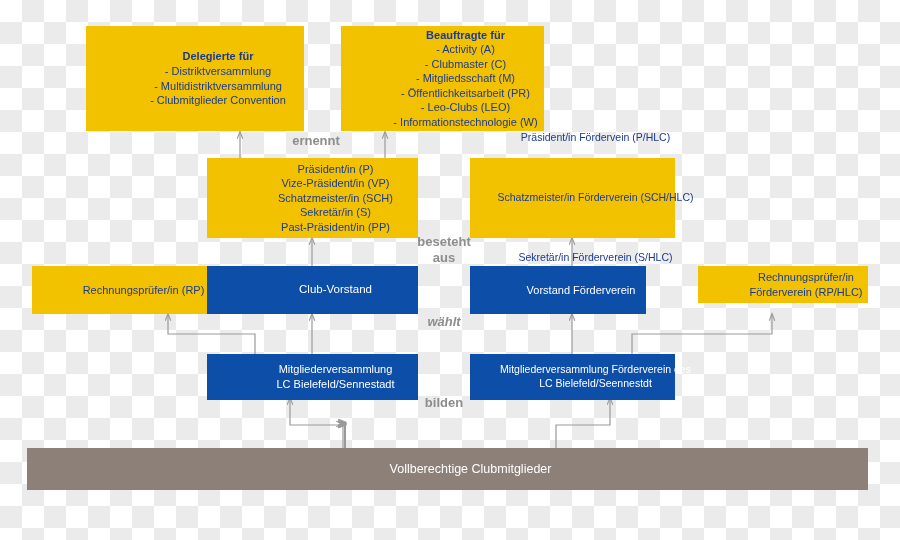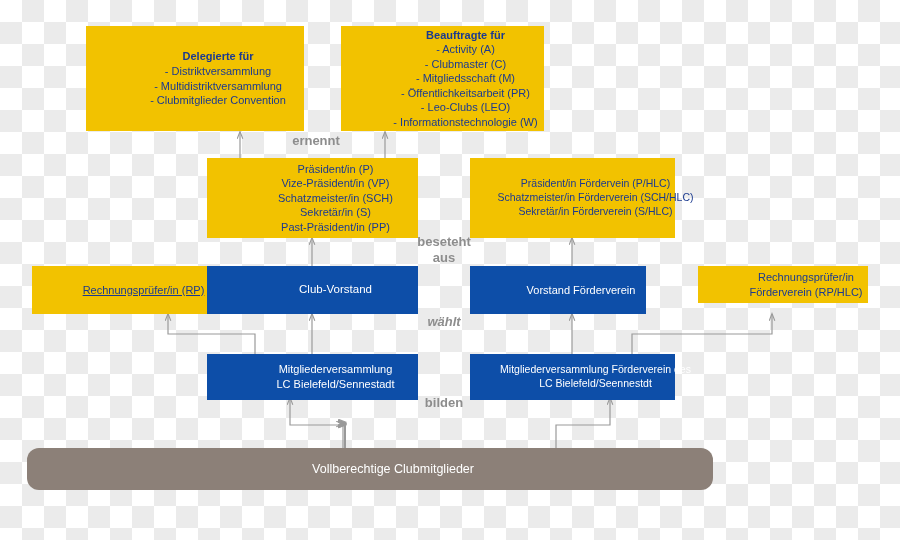--- a/index.html
+++ b/index.html
@@ -155,27 +155,27 @@
   </div>
 
   <div class="node yellow" style="left:207px; top:158px; width:211px; height:80px; font-size:11px;">
     <div class="ln">Präsident/in (P)</div>
     <div class="ln">Vize-Präsident/in (VP)</div>
     <div class="ln">Schatzmeister/in (SCH)</div>
     <div class="ln">Sekretär/in (S)</div>
     <div class="ln">Past-Präsident/in (PP)</div>
   </div>
 
-  <div class="node yellow" style="left:470px; top:158px; width:205px; height:80px; font-size:10.5px;">
+  <div class="node yellow" style="left:470px; top:158px; width:205px; height:80px; font-size:10.5px;gap:46px;">
     <div class="ln">Präsident/in Fördervein (P/HLC)</div>
     <div class="ln">Schatzmeister/in Förderverein (SCH/HLC)</div>
     <div class="ln">Sekretär/in Förderverein (S/HLC)</div>
   </div>
 
-  <div class="node yellow" style="left:32px; top:266px; width:177px; height:48px; font-size:11px;text-decoration:underline;">
+  <div class="node yellow" style="left:32px; top:266px; width:177px; height:48px; font-size:11px;">
     <div class="ln">Rechnungsprüfer/in (RP)</div>
   </div>
 
   <div class="node yellow" style="left:698px; top:266px; width:170px; height:37px; font-size:11px;">
     <div class="ln">Rechnungsprüfer/in</div>
     <div class="ln">Förderverein (RP/HLC)</div>
   </div>
 
   <div class="node blue" style="left:207px; top:266px; width:211px; height:48px; font-size:11.5px;">
     <div class="ln">Club-Vorstand</div>
@@ -188,21 +188,21 @@
   <div class="node blue" style="left:207px; top:354px; width:211px; height:46px; font-size:11px;">
     <div class="ln">Mitgliederversammlung</div>
     <div class="ln">LC Bielefeld/Sennestadt</div>
   </div>
 
   <div class="node blue" style="left:470px; top:354px; width:205px; height:46px; font-size:10.5px;">
     <div class="ln">Mitgliederversammlung Förderverein des</div>
     <div class="ln">LC Bielefeld/Seennestdt</div>
   </div>
 
-  <div class="node gray" style="left:27px; top:448px; width:686px; height:42px; font-size:12.5px;border-radius:12px;">
+  <div class="node gray" style="left:27px; top:448px; width:841px; height:42px; font-size:12.5px;">
     <div class="ln">Vollberechtige Clubmitglieder</div>
   </div>
 
   <div class="conn-label" style="left:266px; top:133px; width:100px;">ernennt</div>
 
   <div class="conn-label" style="left:398px; top:234px; width:92px;">beseteht
 aus</div>
 
   <div class="conn-label" style="left:398px; top:314px; width:92px;font-style:italic;">wählt</div>
 

